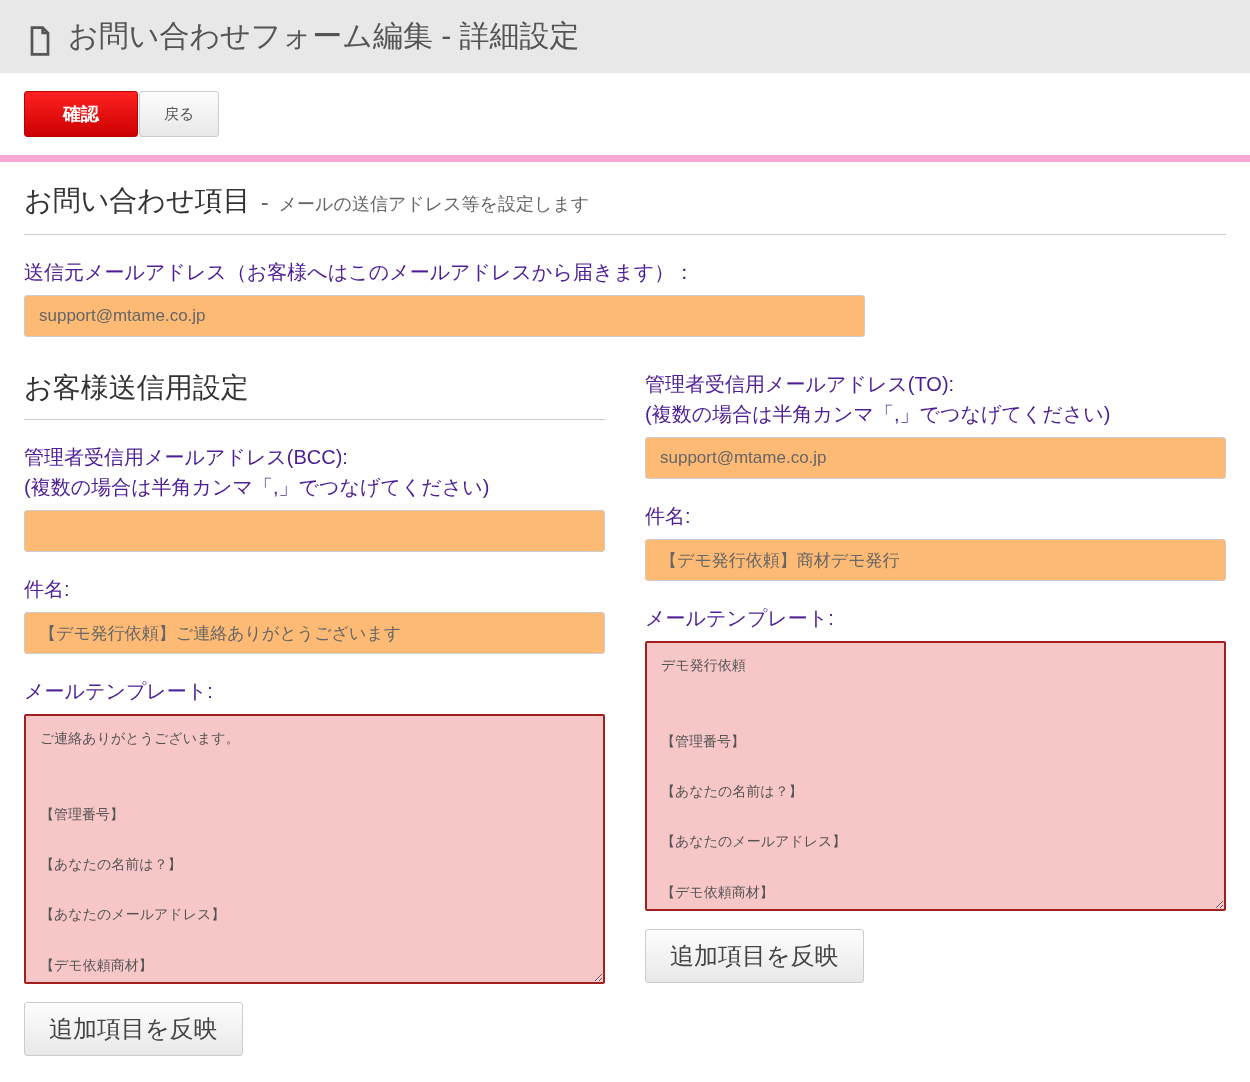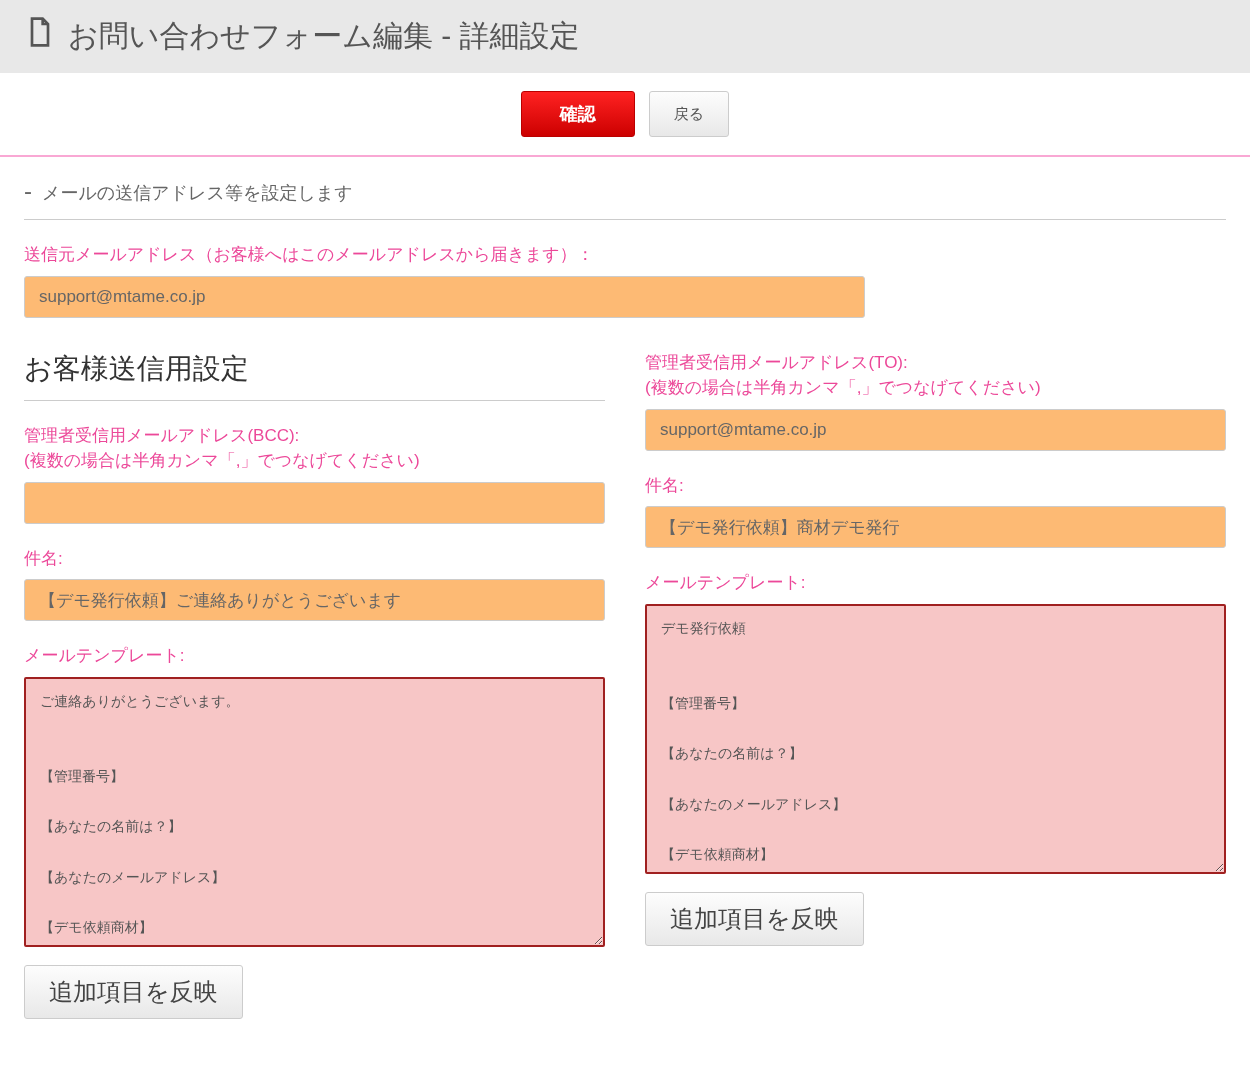--- a/index.html
+++ b/index.html
@@ -11,39 +11,38 @@
       font-family: "Hiragino Kaku Gothic Pro", "Meiryo", sans-serif;
       background: #fff;
       color: #333;
       font-size: 16px;
       width: 1250px;
     }
     .header-bar {
       background: #e8e8e8;
       padding: 16px 24px;
       display: flex;
-      align-items: flex-start;
+      align-items: flex-end;
       gap: 12px;
     }
     .doc-icon {
       width: 32px;
       height: 32px;
       display: inline-block;
     }
     .header-title {
       font-size: 30px;
       font-weight: normal;
       color: #555;
     }
     .toolbar {
       padding: 18px 24px;
       display: flex;
-      gap: 14px;
-      border-bottom: 2px solid #f9a8d4;
-      justify-content: center;
+      gap: 1px;
+      border-bottom: 7px solid #f9a8d4;
     }
     .btn-primary {
       background: linear-gradient(to bottom, #f22, #c00);
       color: #fff;
       border: 1px solid #b00;
       padding: 10px 38px;
       font-size: 18px;
       font-weight: bold;
       border-radius: 3px;
       cursor: pointer;
@@ -78,22 +77,22 @@
       color: #666;
     }
     .section-sub {
       font-size: 18px;
       color: #666;
     }
     .form-row {
       margin-bottom: 32px;
     }
     .form-label {
-      font-size: 17px;
-      color: #ec4899;
+      font-size: 20px;
+      color: #4c1d95;
       margin-bottom: 8px;
       display: block;
       line-height: 1.5;
     }
     .text-input {
       width: 100%;
       padding: 10px 14px;
       font-size: 17px;
       color: #666;
       border: 1px solid #ccc;
@@ -160,20 +159,21 @@
 </div>
 
 <div class="toolbar">
   <button class="btn-primary">確認</button>
   <button class="btn-secondary">戻る</button>
 </div>
 
 <div class="content">
 
   <div class="section-head">
+    <span class="section-title">お問い合わせ項目</span>
     <span class="section-sep">-</span>
     <span class="section-sub">メールの送信アドレス等を設定します</span>
   </div>
 
   <div class="form-row">
     <label class="form-label">送信元メールアドレス（お客様へはこのメールアドレスから届きます）：</label>
     <input type="text" class="text-input w70" value="support@mtame.co.jp" style="">
   </div>
 
   <div class="two-col">

